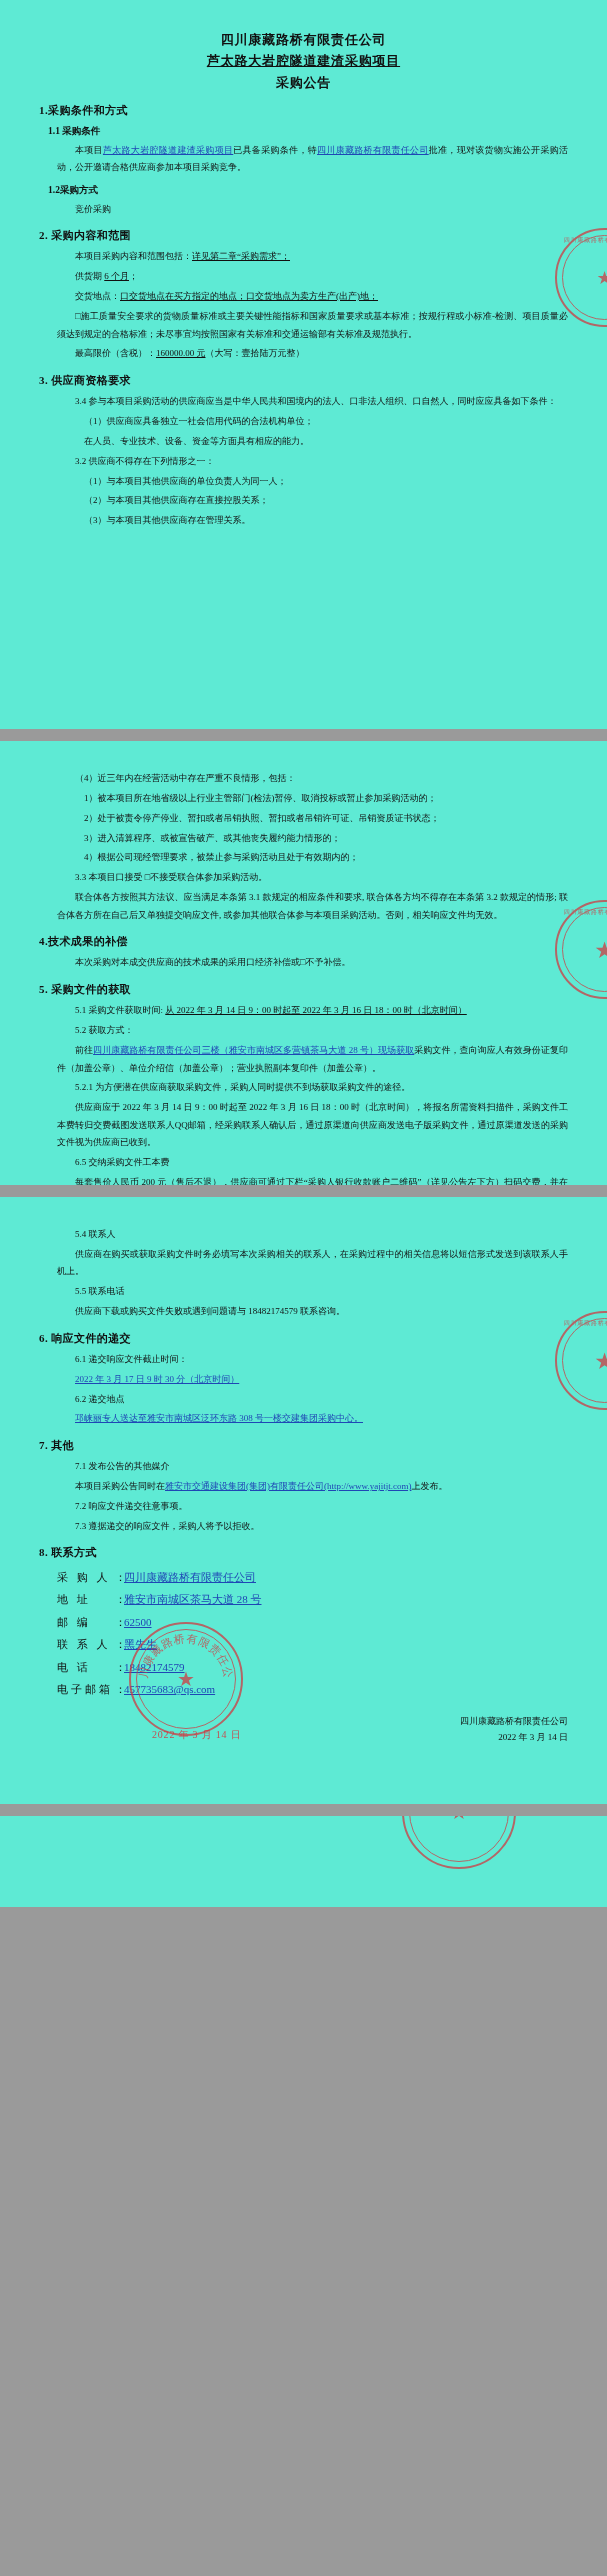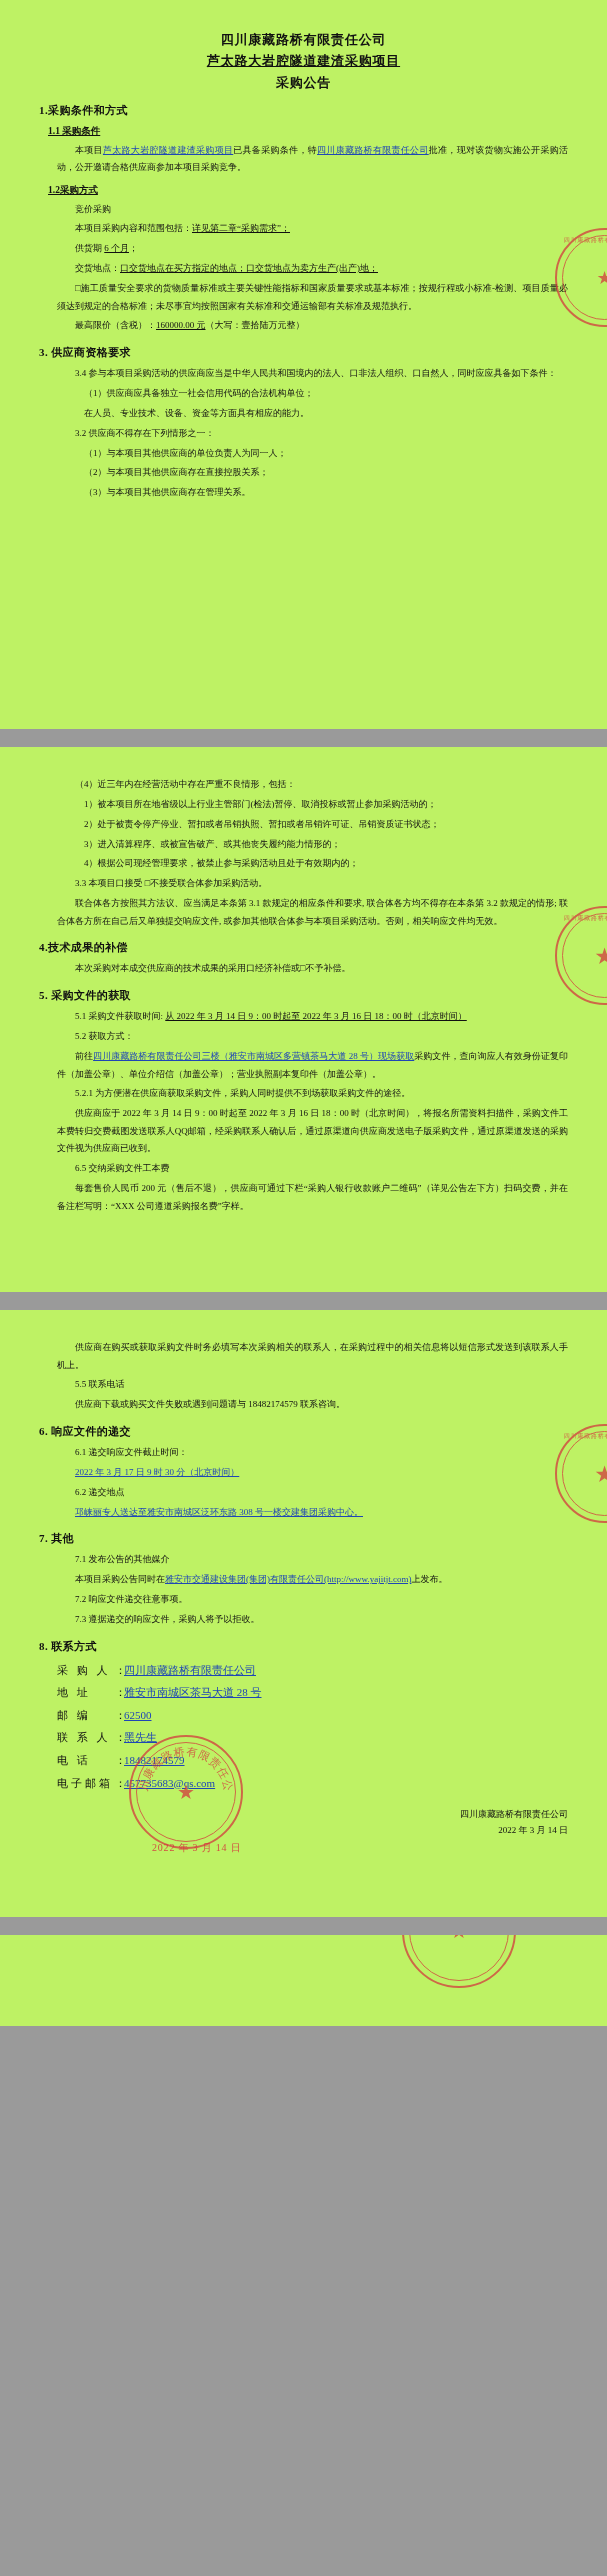--- a/index.html
+++ b/index.html
@@ -8,27 +8,27 @@
     width: 607px;
     background: #9a9a9a;
     font-family: "Liberation Serif", "DejaVu Serif", serif;
     color: #111;
   }
   .doc {
     width: 607px;
   }
   .page {
     position: relative;
-    background: #bef264;
-    margin: 0 auto 18px auto;
+    background: #5eead4;
+    margin: 0 auto 12px auto;
     overflow: hidden;
     padding: 29px 39px 23px 39px;
   }
   .page.p1 { height: 729px; }
-  .page.p2 { height: 545px; }
+  .page.p2 { height: 444px; }
   .page.p3 { height: 607px; }
   .page.p4 { height: 607px; }
 
   .title-block { text-align: center; }
   .title-line {
     font-size: 13px;
     font-weight: bold;
     letter-spacing: 0.8px;
     line-height: 1.65;
   }
@@ -37,21 +37,20 @@
   h2.sec {
     font-size: 11px;
     font-weight: bold;
     margin: 10px 0 5.3px 0;
     letter-spacing: 0.4px;
   }
   .sub {
     font-size: 9.5px;
     font-weight: bold;
     margin: 6.8px 0 3.8px 9px;
-    text-decoration: underline;
   }
   p.t {
     font-size: 9px;
     line-height: 1.95;
     margin: 0 0 2.3px 0;
     text-indent: 18px;
     text-align: justify;
   }
   p.t.ind2 { margin-left: 18px; }
   p.t.ind3 { margin-left: 27px; }
@@ -129,20 +128,21 @@
     </div>
 
     <h2 class="sec">1.采购条件和方式</h2>
     <div class="sub">1.1 采购条件</div>
     <p class="t ind2">
       <span>本项目</span><span class="blue u">芦太路大岩腔隧道建渣采购项目</span><span>已具备采购条件，特</span><span class="blue u">四川康藏路桥有限责任公司</span><span>批准，现对该货物实施公开采购活动，公开邀请合格供应商参加本项目采购竞争。</span>
     </p>
     <div class="sub">1.2采购方式</div>
     <p class="t ind2">竞价采购</p>
 
+    <h2 class="sec">2. 采购内容和范围</h2>
     <p class="t ind2">
       <span>本项目采购内容和范围包括：</span><span class="u b">详见第二章“采购需求”；</span>
     </p>
     <p class="t ind2">
       <span>供货期 </span><span class="u">6 个月</span><span>；</span>
     </p>
     <p class="t ind2">
       <span>交货地点：</span><span class="u">口交货地点在买方指定的地点；口交货地点为卖方生产(出产)地；</span>
     </p>
     <p class="t ind2">□施工质量安全要求的货物质量标准或主要关键性能指标和国家质量要求或基本标准；按规行程或小标准-检测、项目质量必须达到规定的合格标准；未尽事宜均按照国家有关标准和交通运输部有关标准及规范执行。</p>
@@ -192,20 +192,21 @@
     <p class="t ind2">每套售价人民币 200 元（售后不退），供应商可通过下栏“采购人银行收款账户二维码”（详见公告左下方）扫码交费，并在备注栏写明：“XXX 公司遵道采购报名费”字样。</p>
 
     <div class="seal-half" style="width:99px;height:99px;right:-47px;top:159px;">
       <div class="seal-edge"></div>
       <div class="star" style="position:absolute;left:50%;top:50%;transform:translate(-50%,-50%);font-size:23px;color:#d4343c;">★</div>
       <div class="seal-label" style="top:6px;font-size:6px;">四川康藏路桥有限责任公司</div>
     </div>
   </div>
 
   <div class="page p3">
+    <p class="t ind2">5.4 联系人</p>
     <p class="t ind2">供应商在购买或获取采购文件时务必填写本次采购相关的联系人，在采购过程中的相关信息将以短信形式发送到该联系人手机上。</p>
     <p class="t ind2">5.5 联系电话</p>
     <p class="t ind2">供应商下载或购买文件失败或遇到问题请与 18482174579 联系咨询。</p>
 
     <h2 class="sec">6. 响应文件的递交</h2>
     <p class="t ind2">6.1 递交响应文件截止时间：</p>
     <p class="t ind2 blue u">2022 年 3 月 17 日 9 时 30 分（北京时间）</p>
     <p class="t ind2">6.2 递交地点</p>
     <p class="t ind2 blue u">邛崃丽专人送达至雅安市南城区泛环东路 308 号一楼交建集团采购中心。</p>
 

